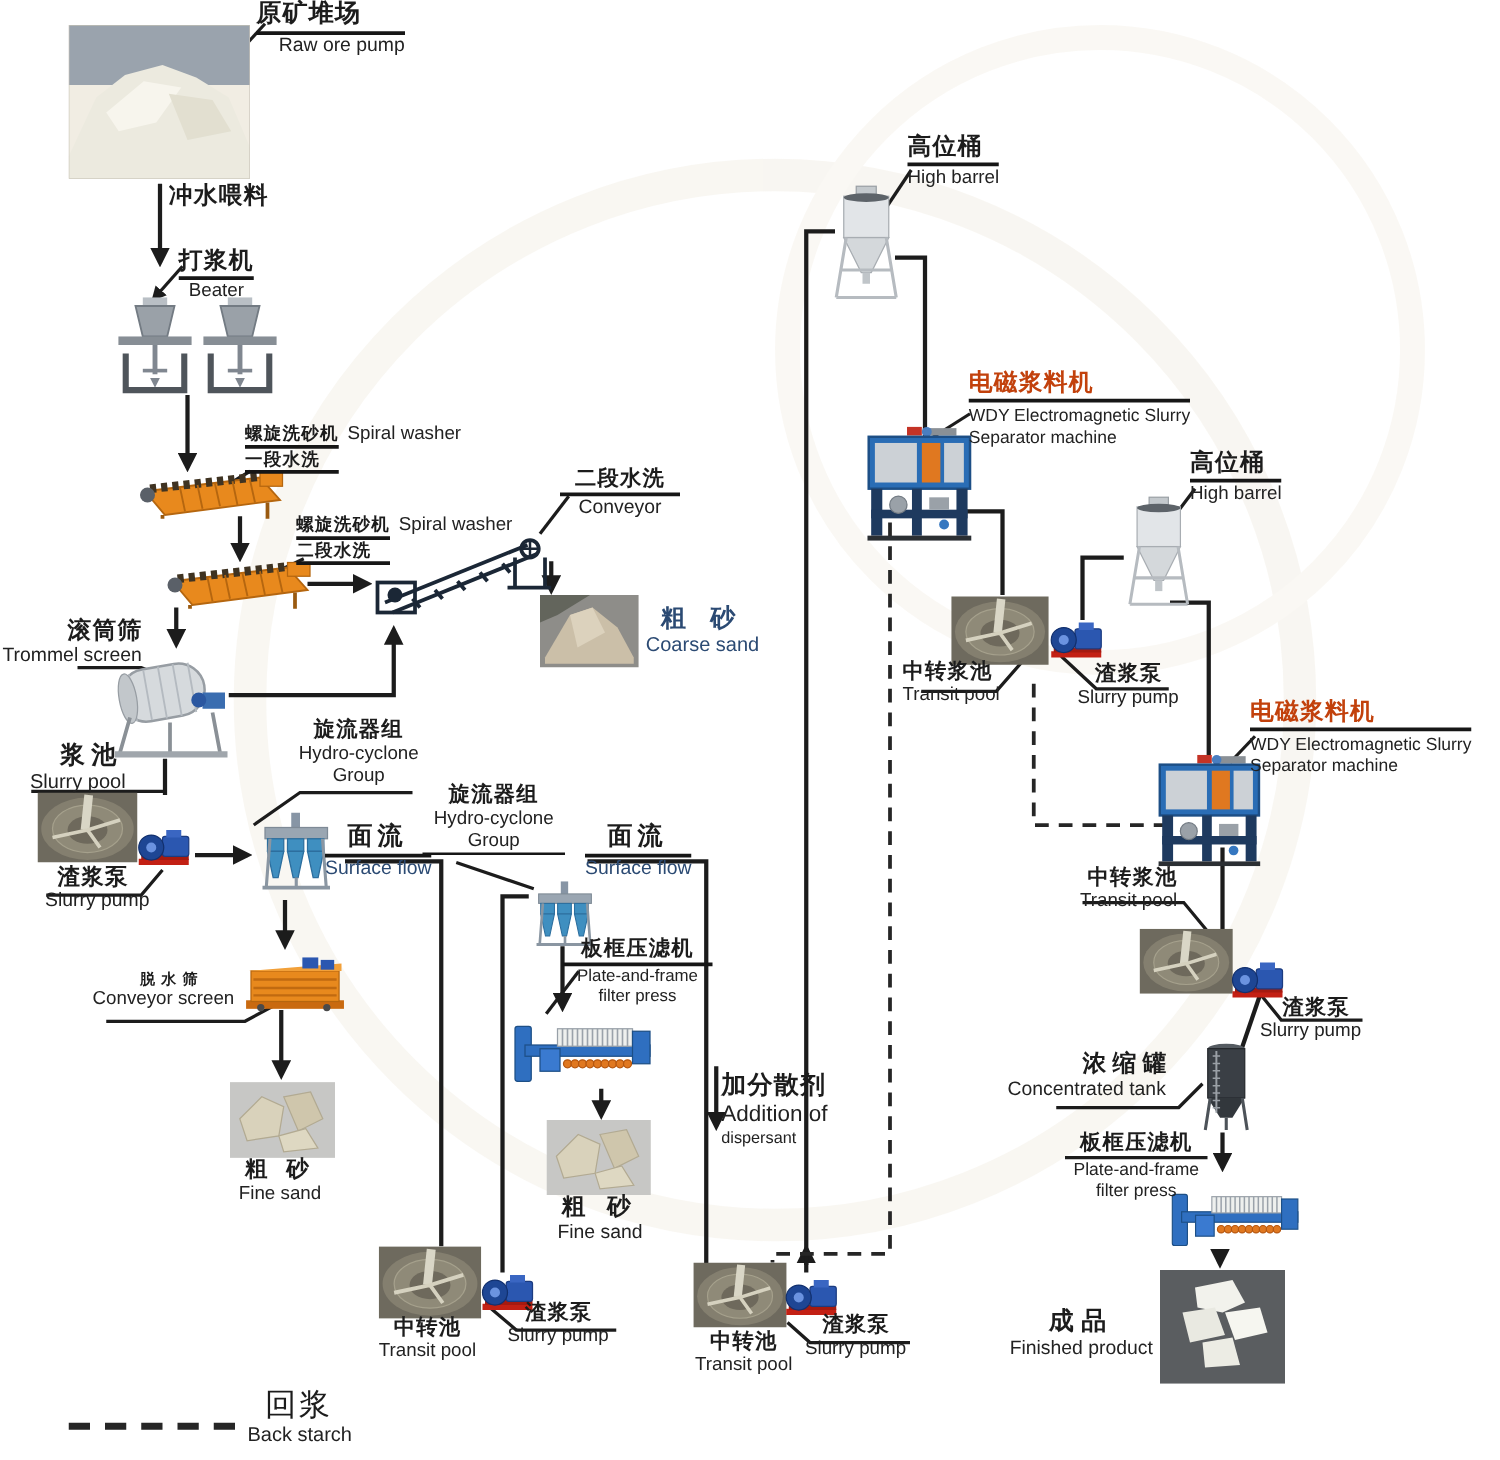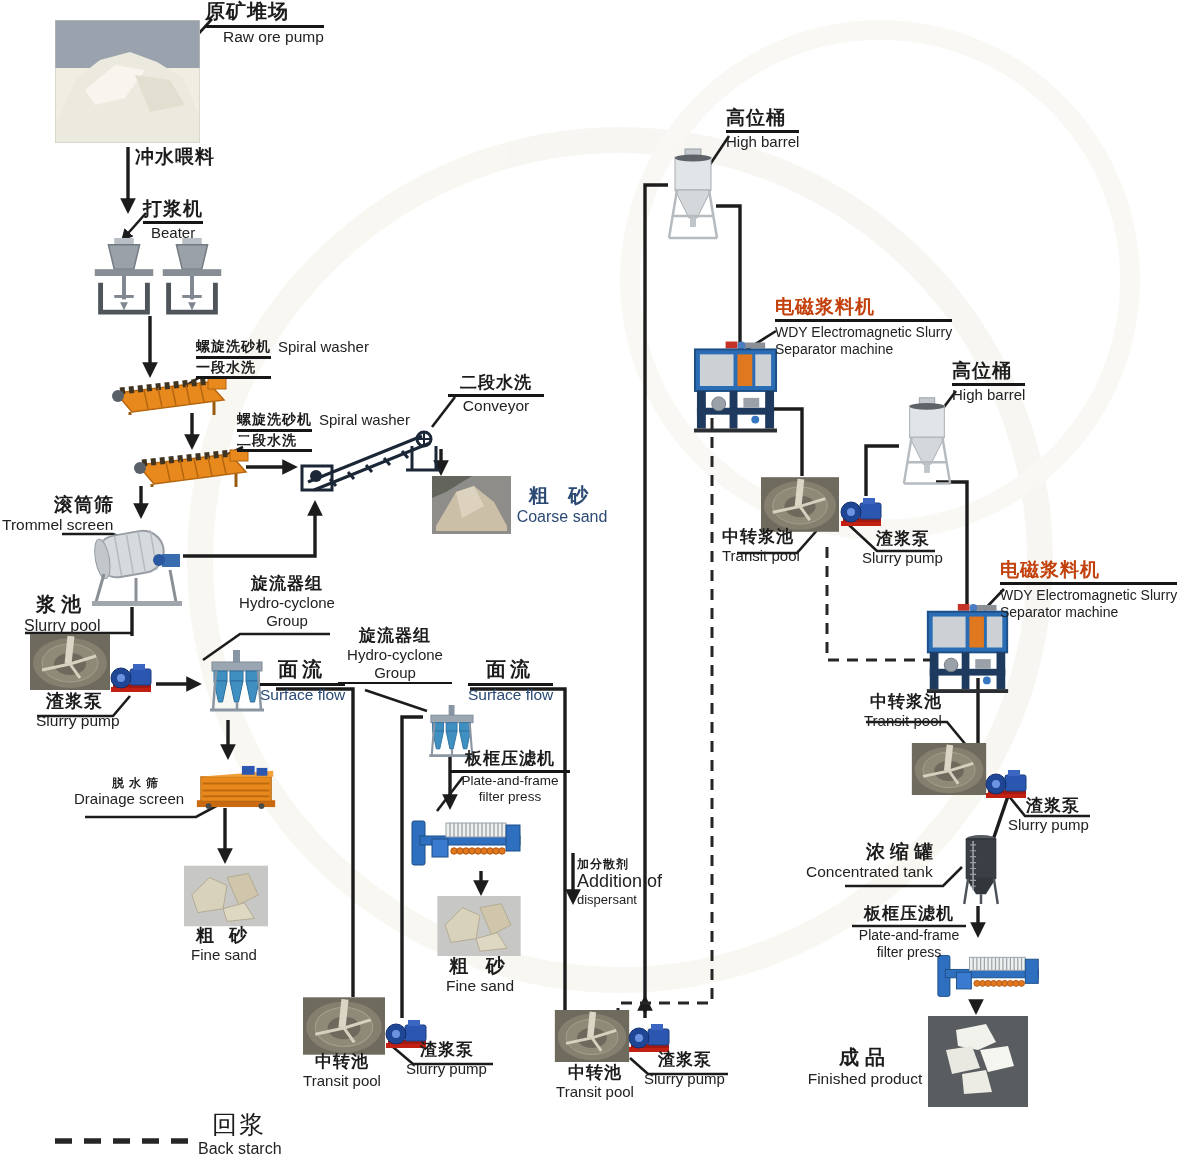--- a/index.html
+++ b/index.html
@@ -349,21 +349,21 @@
   <span class="zh navy" style="font-size:20px;letter-spacing:7px">粗 砂</span>
   <span class="en navy" style="font-size:16px">Coarse sand</span>
 </div>
 
 <div class="lbl" style="left:2px;top:494px">
   <span class="zh" style="margin-left:52px">滚筒筛</span>
   <span class="en" style="font-size:15.5px">Trommel screen</span>
 </div>
 
 <div class="lbl" style="left:24px;top:593px">
-  <span class="zh" style="font-size:20px;letter-spacing:5px;margin-left:12px">浆池</span>
+  <span class="zh" style="font-size:20px;letter-spacing:5px;margin-left:24px">浆池</span>
   <span class="en" style="font-size:16px">Slurry pool</span>
 </div>
 
 <div class="lbl" style="left:36px;top:691px">
   <span class="zh" style="font-size:18px;margin-left:10px">渣浆泵</span>
   <span class="en" style="font-size:15.5px">Slurry pump</span>
 </div>
 
 <div class="lbl ctr" style="left:228px;top:574px;width:118px">
   <span class="zh" style="font-size:17px">旋流器组</span>
@@ -382,41 +382,41 @@
   <span class="en">Group</span>
 </div>
 
 <div class="lbl" style="left:468px;top:658px">
   <span class="zh un" style="font-size:20px;letter-spacing:4px;padding-left:18px;padding-right:4px">面流</span>
   <span class="en navy" style="font-size:15.5px">Surface flow</span>
 </div>
 
 <div class="lbl" style="left:74px;top:776px">
   <span class="zh" style="font-size:12px;letter-spacing:5px;margin-left:38px">脱水筛</span>
-  <span class="en">Drainage screen</span>
+  <span class="en">Conveyor screen</span>
 </div>
 
 <div class="lbl ctr" style="left:178px;top:925px;width:92px">
   <span class="zh" style="font-size:18px;letter-spacing:5px">粗 砂</span>
   <span class="en">Fine sand</span>
 </div>
 
 <div class="lbl ctr" style="left:450px;top:749px;width:120px">
   <span class="zh un" style="font-size:17px">板框压滤机</span>
   <span class="en" style="font-size:13.5px">Plate-and-frame</span>
   <span class="en" style="font-size:13.5px">filter press</span>
 </div>
 
 <div class="lbl ctr" style="left:430px;top:955px;width:100px">
   <span class="zh" style="font-size:19px;letter-spacing:6px">粗 砂</span>
   <span class="en" style="font-size:15.5px">Fine sand</span>
 </div>
 
 <div class="lbl" style="left:577px;top:857px">
-  <span class="zh" style="font-size:12px">加分散剂</span>
+  <span class="zh" style="font-size:20px">加分散剂</span>
   <span class="en" style="font-size:18px">Addition of</span>
   <span class="en" style="font-size:13px">dispersant</span>
 </div>
 
 <div class="lbl ctr" style="left:292px;top:1052px;width:100px">
   <span class="zh" style="font-size:17px">中转池</span>
   <span class="en">Transit pool</span>
 </div>
 
 <div class="lbl" style="left:406px;top:1040px">

